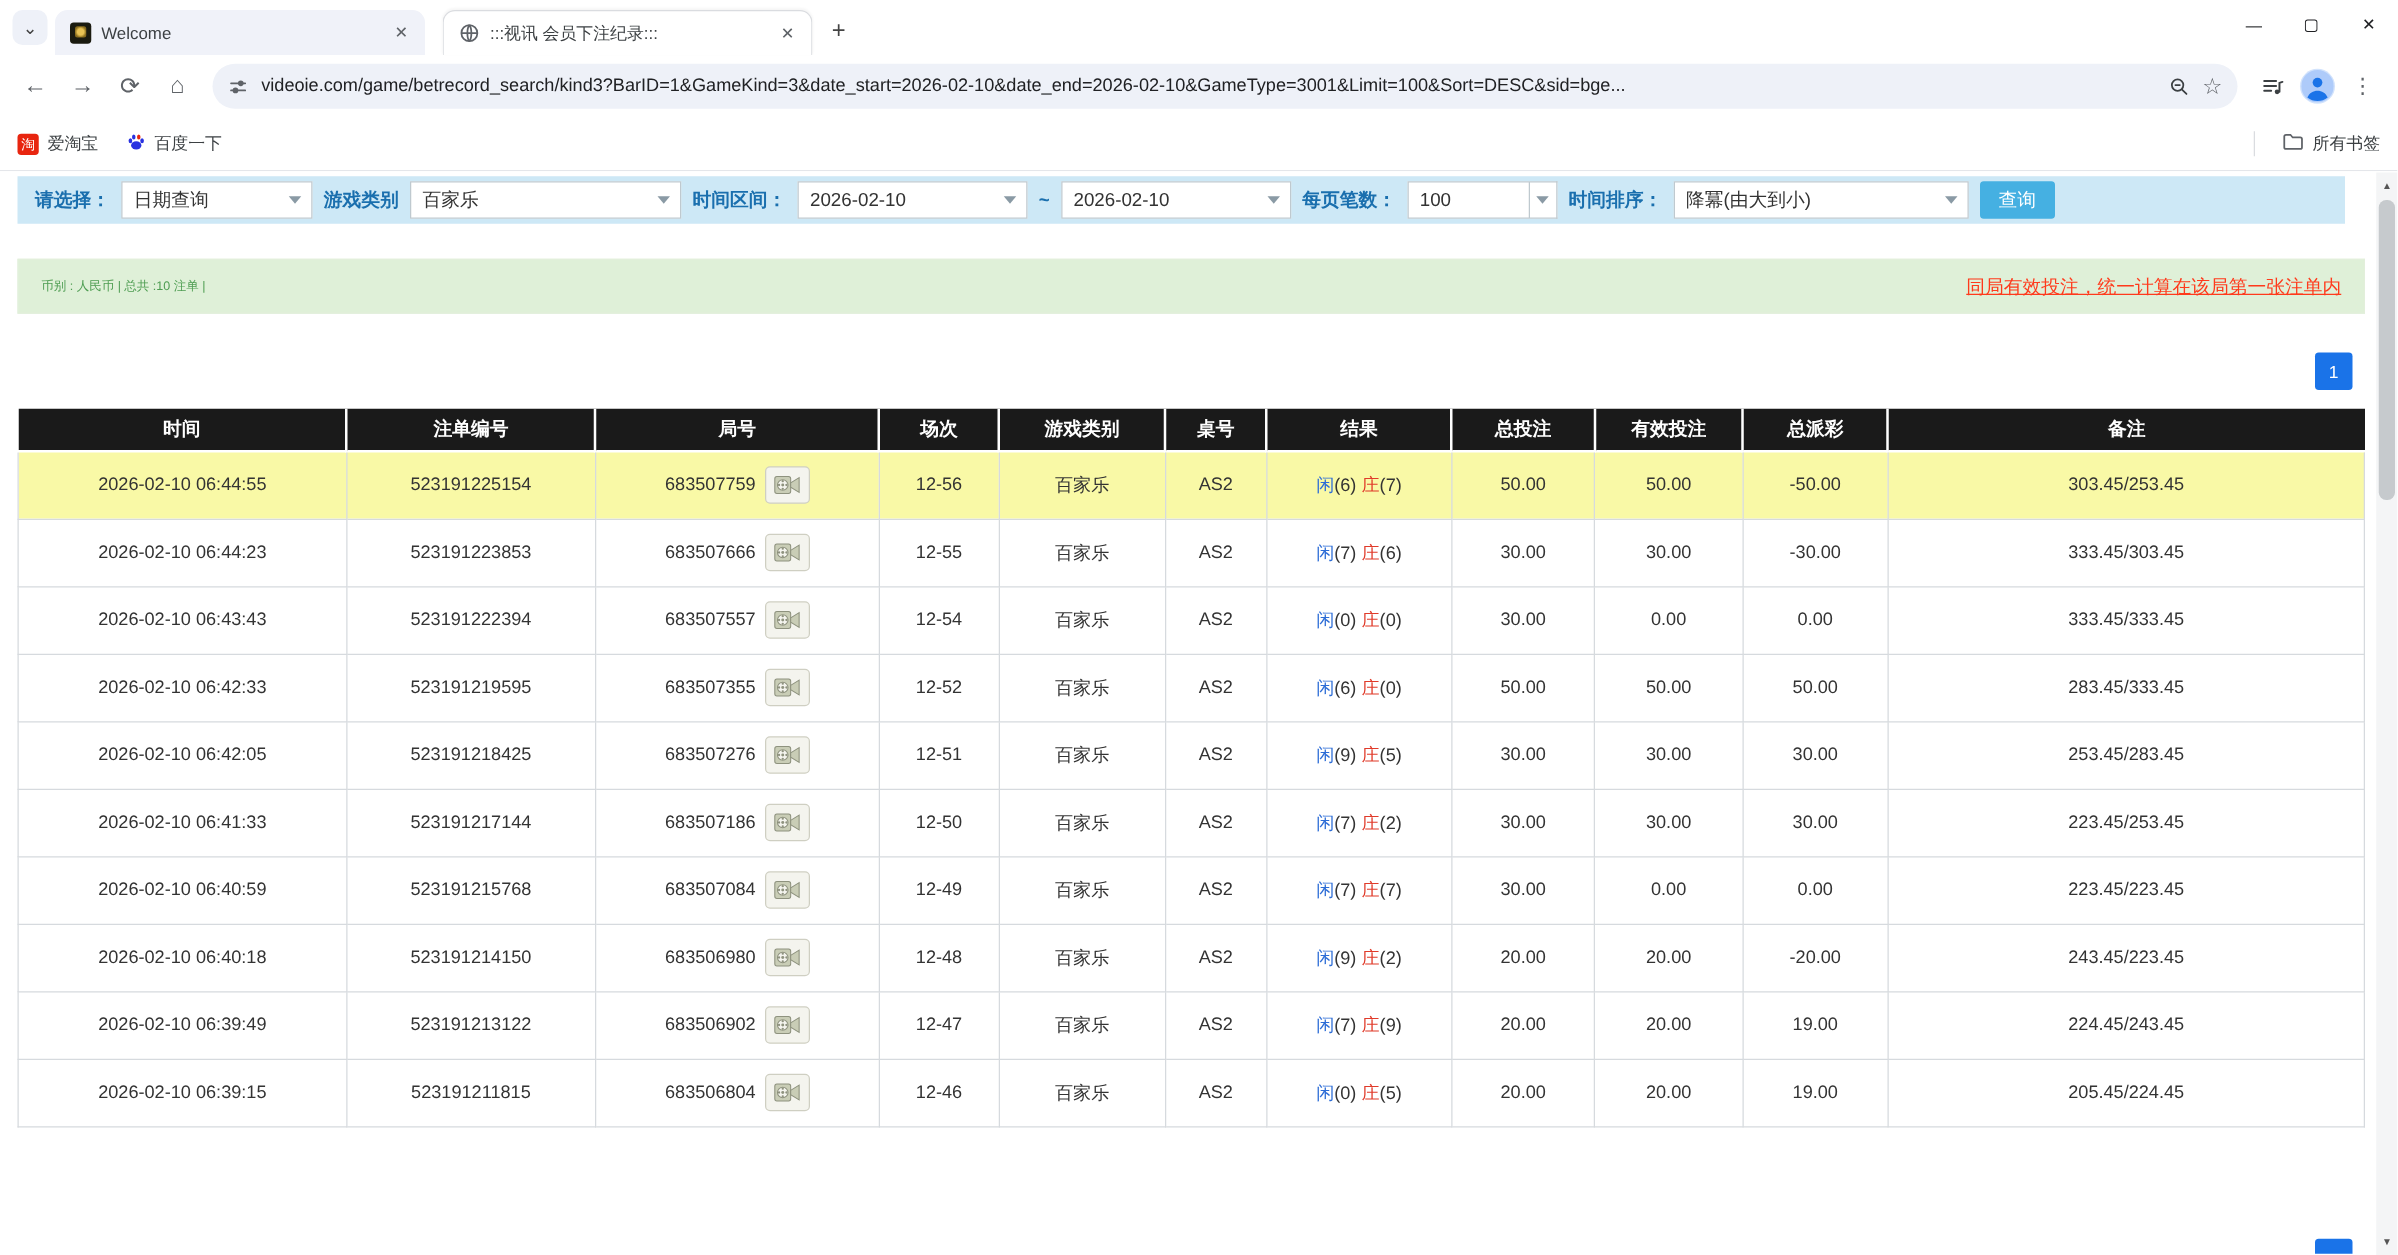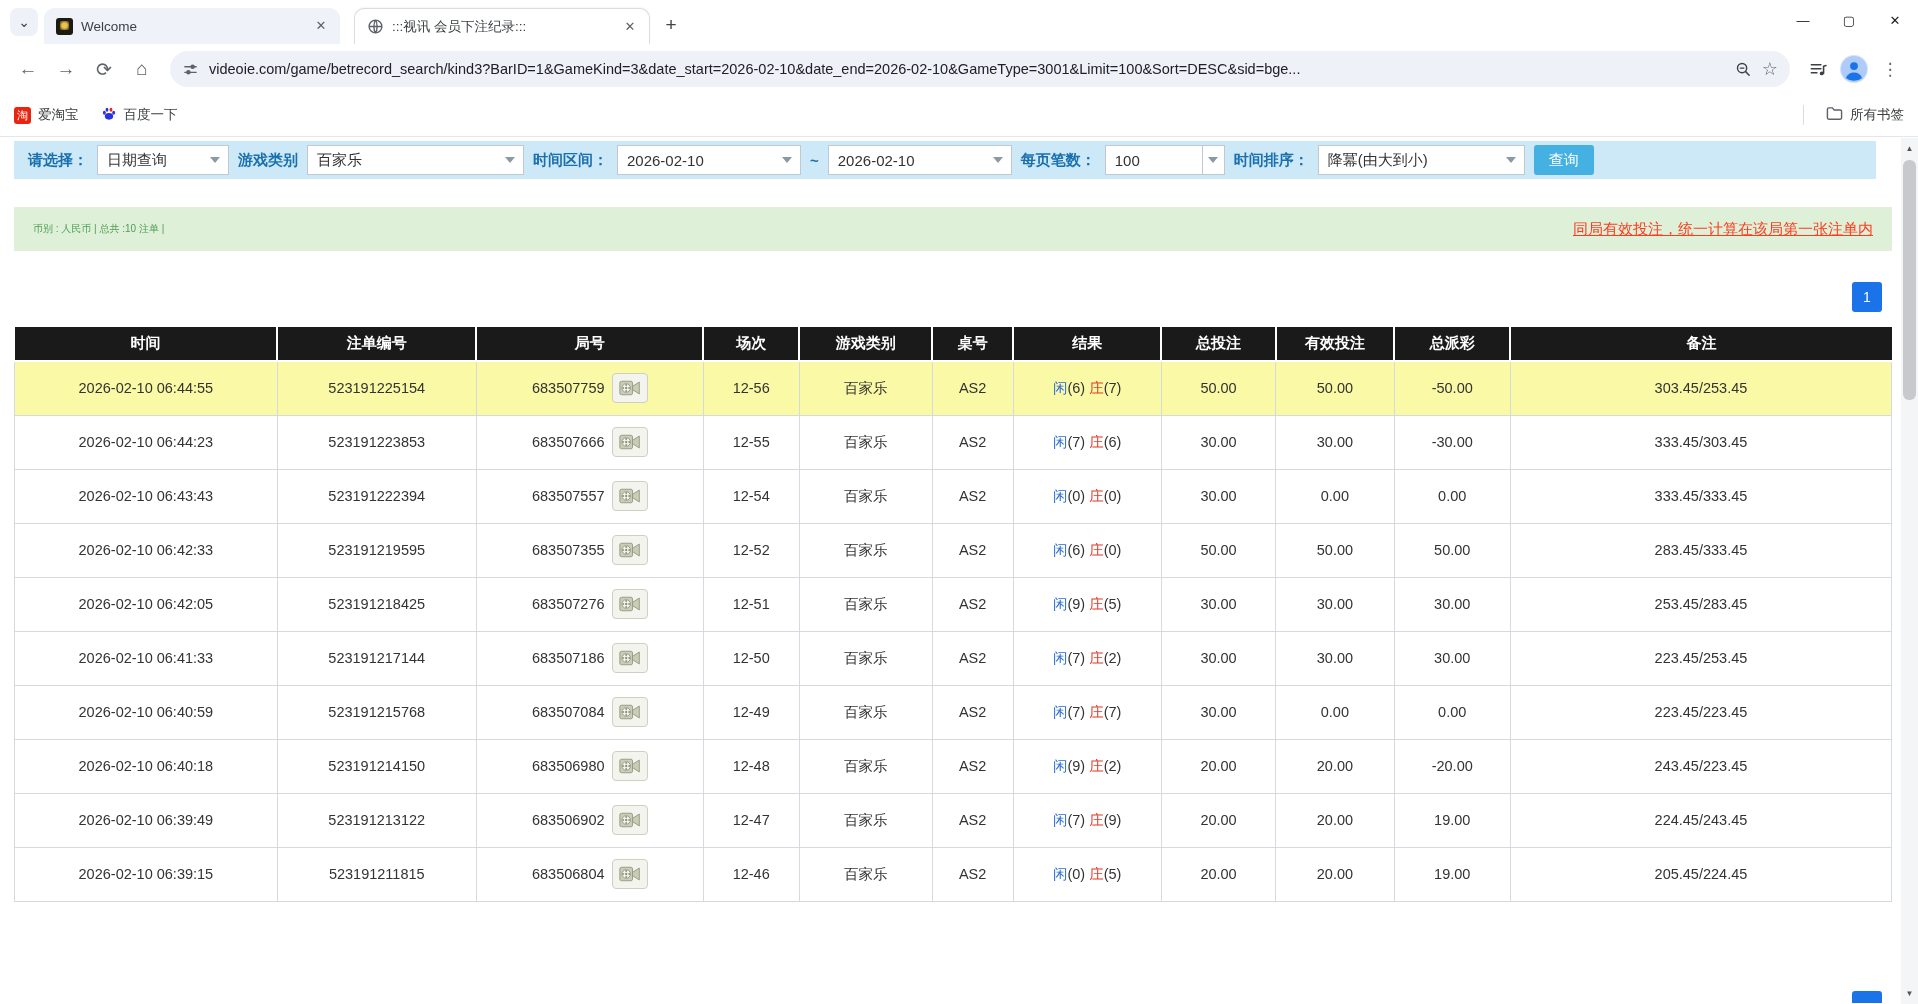--- a/index.html
+++ b/index.html
@@ -202,21 +202,21 @@
         </svg>
       </span>
       <span>所有书签</span>
     </div>
   </div>
 
   <div class="content">
 
     <div class="filterbar">
       <span class="flabel">请选择：</span>
-      <div class="fsel" style="width:132px;">
+      <div class="fsel" style="width:153px;">
         <span class="val">日期查询</span>
         <span class="arr">
             <span class="caret"></span>
           </span>
       </div>
       <span class="flabel">游戏类别</span>
       <div class="fsel" style="width:217px;">
         <span class="val">百家乐</span>
         <span class="arr">
             <span class="caret"></span>
@@ -237,21 +237,21 @@
           </span>
       </div>
       <span class="flabel">每页笔数：</span>
       <div class="fsel" style="width:98px;">
         <span class="val">100</span>
       </div>
       <div class="arrbox" style="margin-left:-9px;">
           <span class="caret"></span>
         </div>
       <span class="flabel">时间排序：</span>
-      <div class="fsel" style="width:207px;">
+      <div class="fsel" style="width:236px;">
         <span class="val">降冪(由大到小)</span>
         <span class="arr">
             <span class="caret"></span>
           </span>
       </div>
       <button class="searchbtn">查询</button>
     </div>
 
     <div class="summarybar">
       <span class="left">币别 : 人民币 | 总共 :10 注单 |</span>

